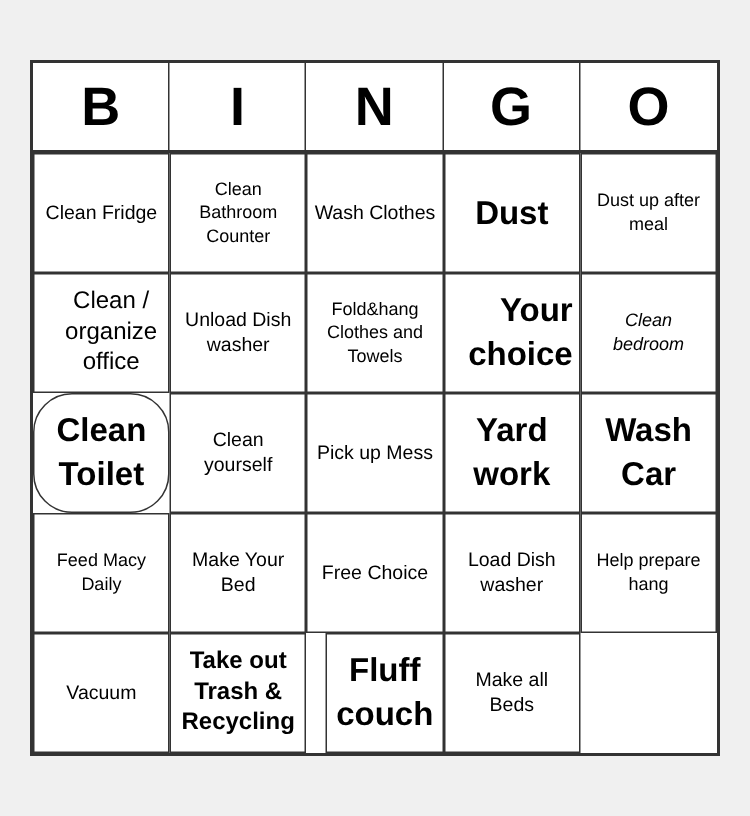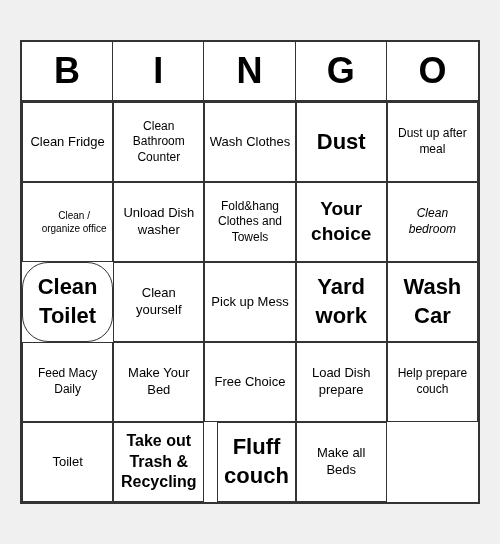--- a/index.html
+++ b/index.html
@@ -57,33 +57,33 @@
       <div class="bingo-letter">N</div>
       <div class="bingo-letter">G</div>
       <div class="bingo-letter">O</div>
     </div>
   <div class="bingo-grid">
   <div class="bingo-cell">Clean Fridge</div>
       <div class="bingo-cell" style="font-size: 12px;">Clean Bathroom Counter</div>
       <div class="bingo-cell">Wash Clothes</div>
       <div class="bingo-cell" style="font-size: 22px; font-weight: bold;">Dust</div>
       <div class="bingo-cell" style="font-size: 12px;">Dust up after meal</div>
-      <div class="bingo-cell" style="font-size: 10px; padding-left: 17px;">Clean / organize office</div>
+      <div class="bingo-cell" style="font-size: 16px; padding-left: 17px;">Clean / organize office</div>
       <div class="bingo-cell">Unload Dish washer</div>
       <div class="bingo-cell" style="font-size: 12px;">Fold&amp;hang Clothes and Towels</div>
-      <div class="bingo-cell" style="font-size: 19px; font-weight: bold;">Your choice</div>
+      <div class="bingo-cell" style="font-size: 22px; font-weight: bold; text-align: right;">Your choice</div>
       <div class="bingo-cell" style="font-size: 12px; font-style: italic;">Clean bedroom</div>
       <div class="bingo-cell" style="font-size: 22px; font-weight: bold; border-radius: 26px;">Clean Toilet</div>
       <div class="bingo-cell">Clean yourself</div>
       <div class="bingo-cell">Pick up Mess</div>
       <div class="bingo-cell" style="font-size: 22px; font-weight: bold;">Yard work</div>
       <div class="bingo-cell" style="font-size: 22px; font-weight: bold;">Wash Car</div>
       <div class="bingo-cell" style="font-size: 12px;">Feed Macy Daily</div>
       <div class="bingo-cell">Make Your Bed</div>
       <div class="bingo-cell">Free Choice</div>
-      <div class="bingo-cell">Load Dish prepare</div>
-      <div class="bingo-cell" style="font-size: 12px;">Help prepare couch</div>
-      <div class="bingo-cell">Toilet</div>
+      <div class="bingo-cell">Load Dish washer</div>
+      <div class="bingo-cell" style="font-size: 12px;">Help prepare hang</div>
+      <div class="bingo-cell">Vacuum</div>
       <div class="bingo-cell" style="font-size: 16px; font-weight: bold;">Take out Trash &amp; Recycling</div>
       <div class="bingo-cell" style="font-size: 22px; font-weight: bold; margin-left: 13px;">Fluff couch</div>
       <div class="bingo-cell">Make all Beds</div>
     </div>
 </div>
 
 </body></html>

